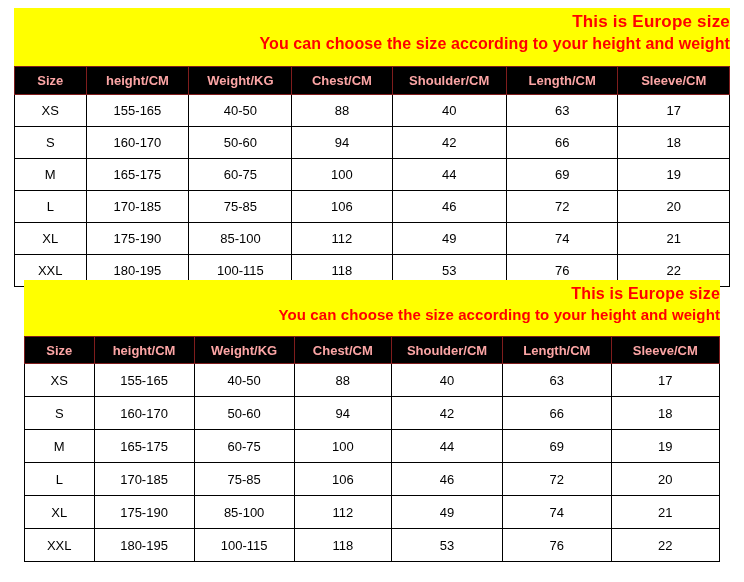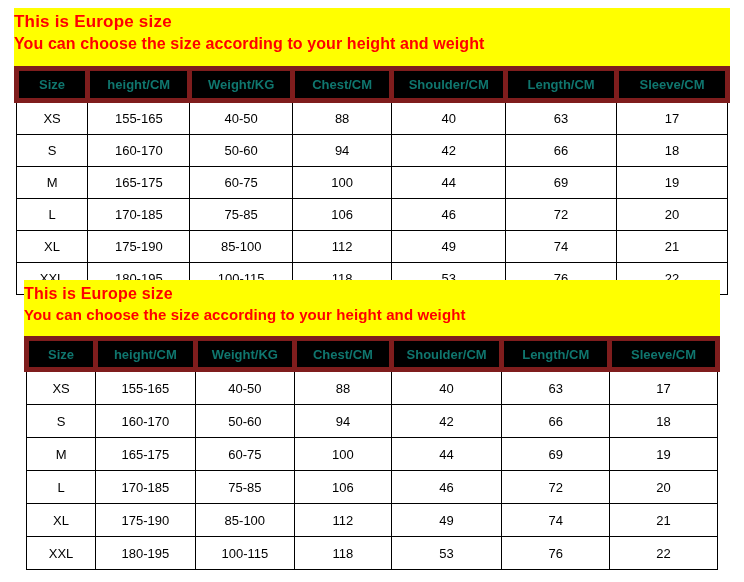--- a/index.html
+++ b/index.html
@@ -34,21 +34,21 @@
   }
   .block-2 {
     position: absolute;
     left: 24px;
     top: 280px;
     width: 696px;
   }
 
   .banner {
     background: #ffff00;
-    text-align: left;
+    text-align: right;
     color: #ff0000;
     font-weight: bold;
     box-sizing: border-box;
     padding: 3px 0 1px 0;
   }
   .banner-line1 {
     font-size: 17px;
     line-height: 22px;
     letter-spacing: 0.2px;
   }
@@ -72,25 +72,25 @@
     text-align: center;
     font-size: 13px;
     color: #000000;
     background: #ffffff;
     padding: 0;
     height: 31px;
     vertical-align: middle;
   }
   table.size-table thead th {
     background: #000000;
-    color: #0f766e;
+    color: #fca5a5;
     font-weight: bold;
     font-size: 13px;
     height: 27px;
-    border: 5px solid #7f1d1d;
+    border: 1px solid #7f1d1d;
   }
   .block-2 table.size-table th,
   .block-2 table.size-table td {
     height: 32px;
     font-size: 13px;
   }
   .block-2 table.size-table thead th {
     height: 26px;
   }
 

